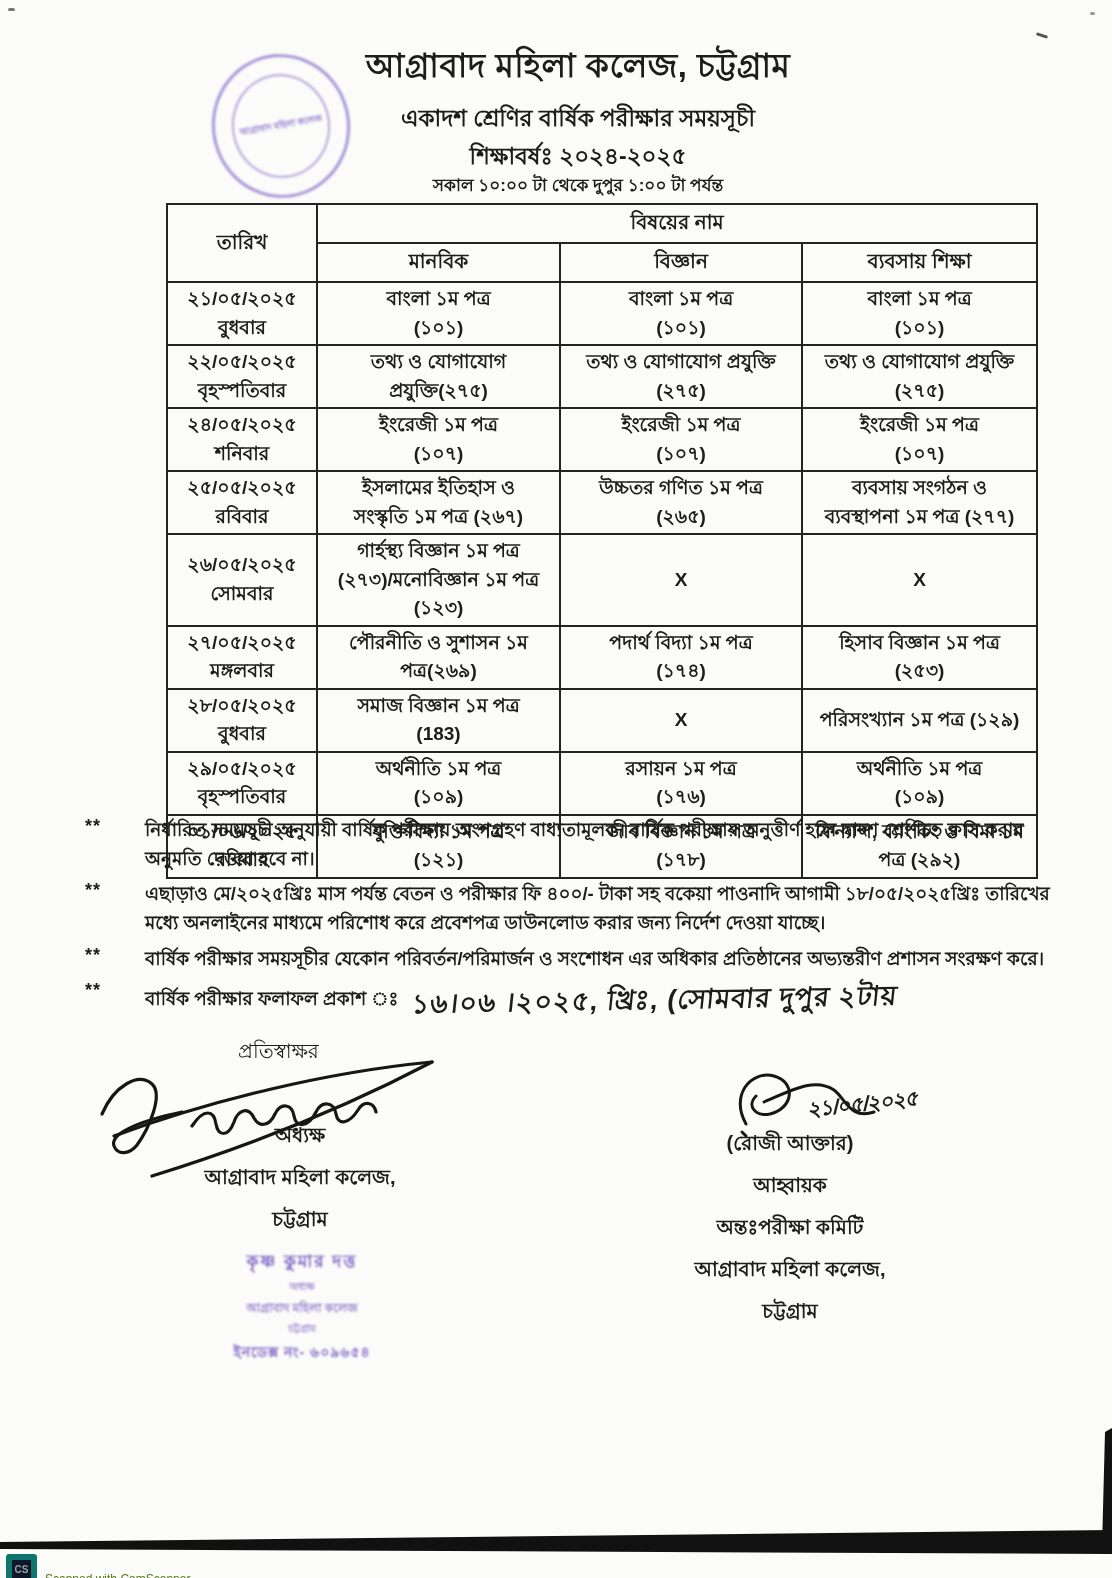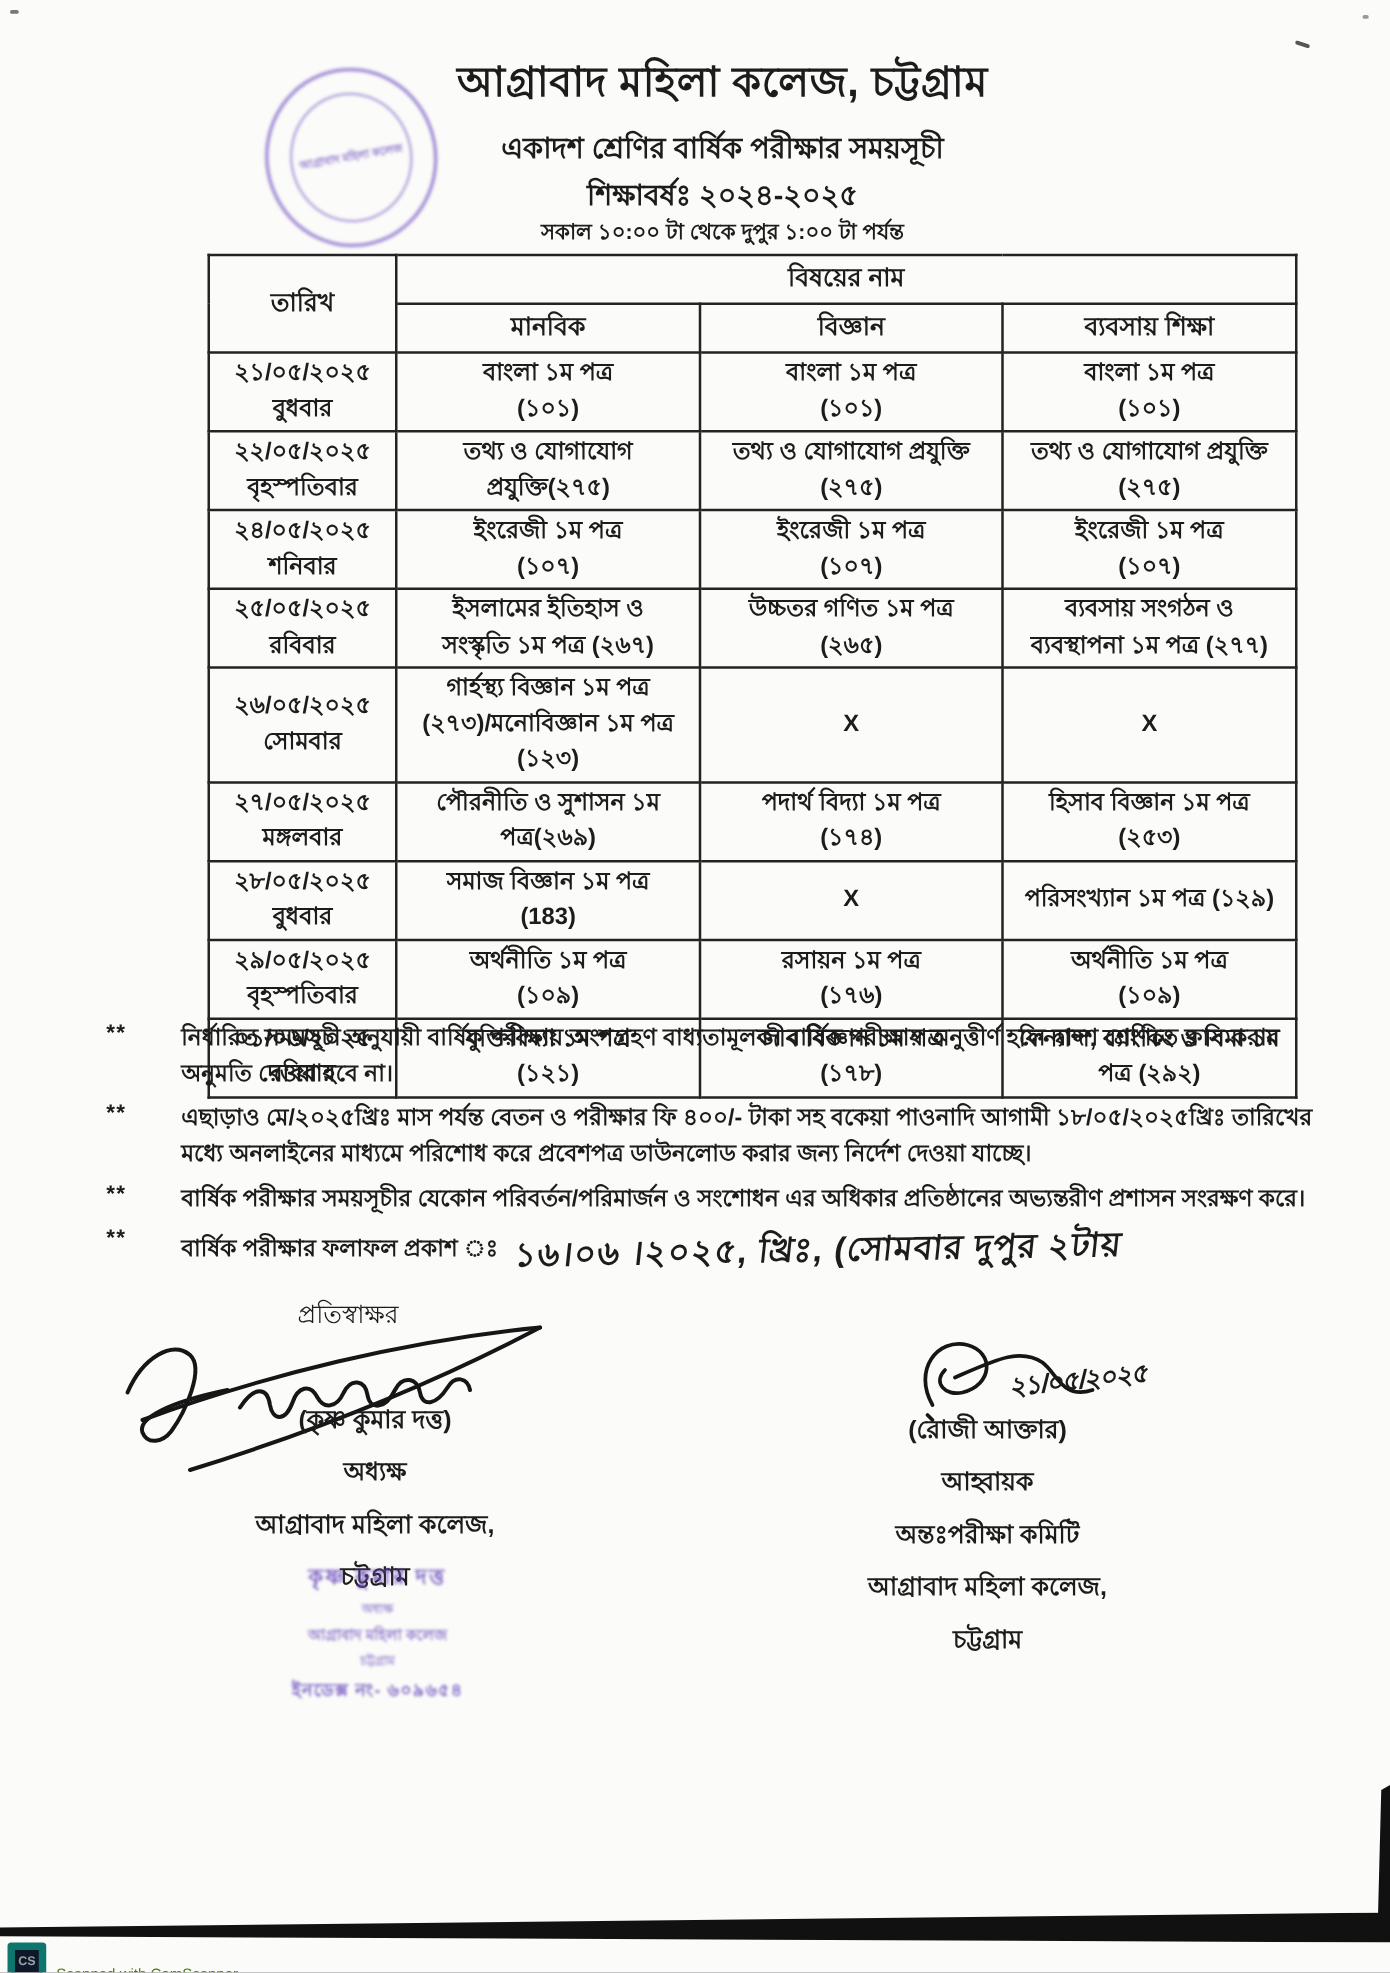--- a/index.html
+++ b/index.html
@@ -250,21 +250,20 @@
   <svg class="sig-svg" style="left:712px;top:1062px;" width="170" height="80" viewBox="0 0 170 80">
     <g fill="none" stroke="#161616" stroke-width="3" stroke-linecap="round">
       <path d="M34,62 C18,34 38,8 62,14 C84,20 82,46 58,52 C44,55 34,44 44,34"></path>
       <path d="M52,40 C84,26 104,16 122,28 C134,37 138,58 162,50"></path>
       <path d="M30,70 L34,74"></path>
     </g>
   </svg>
   <div class="sig-date">২১/০৫/২০২৫</div>
 
   <div class="sig-block" style="left:150px;top:1120px;width:300px;">
-    <div>(কৃষ্ণ কুমার দত্ত)</div>
     <div>অধ্যক্ষ</div>
     <div>আগ্রাবাদ মহিলা কলেজ,</div>
     <div>চট্টগ্রাম</div>
   </div>
 
   <div class="sig-block" style="left:640px;top:1128px;width:300px;">
     <div>(রোজী আক্তার)</div>
     <div>আহ্বায়ক</div>
     <div>অন্তঃপরীক্ষা কমিটি</div>
     <div>আগ্রাবাদ মহিলা কলেজ,</div>

